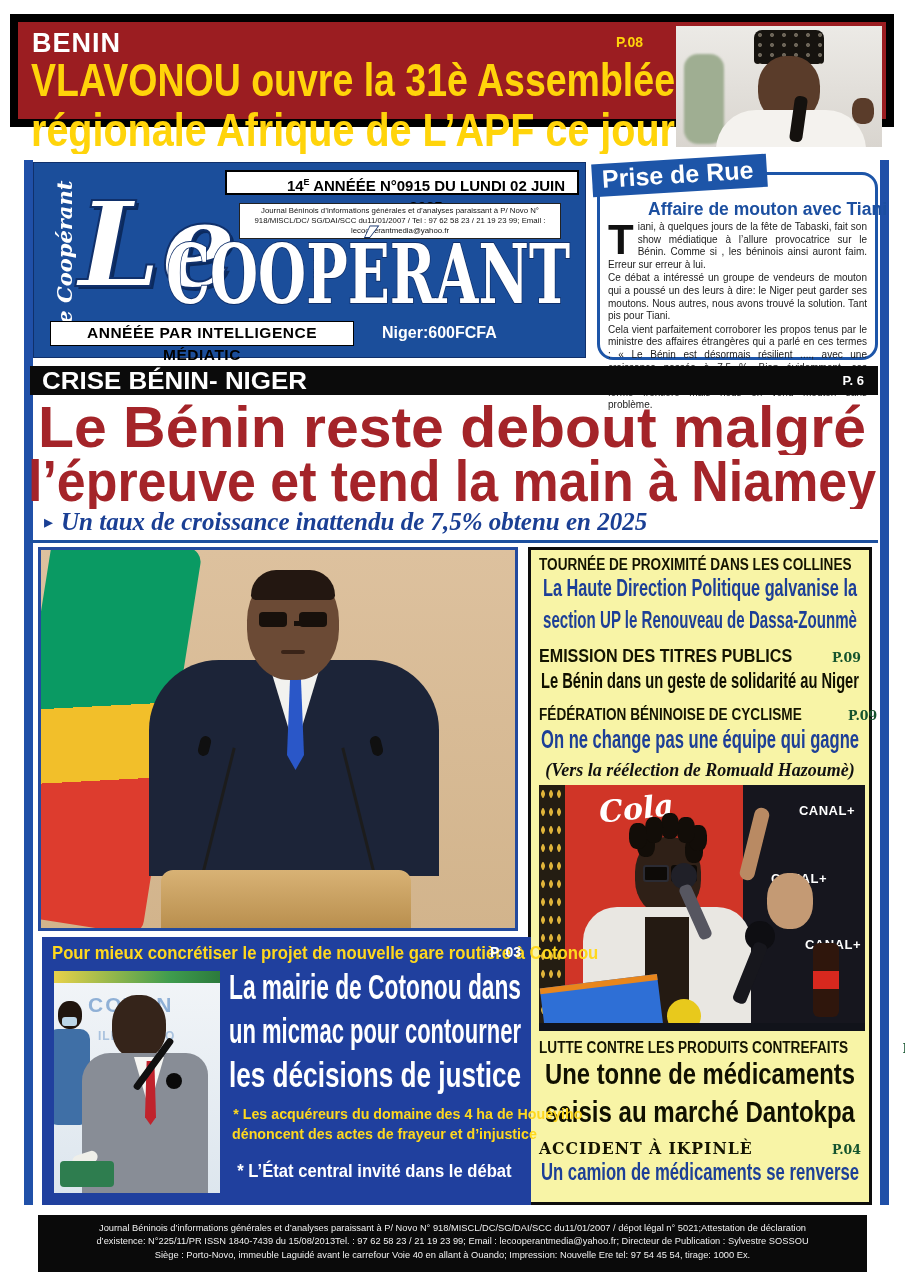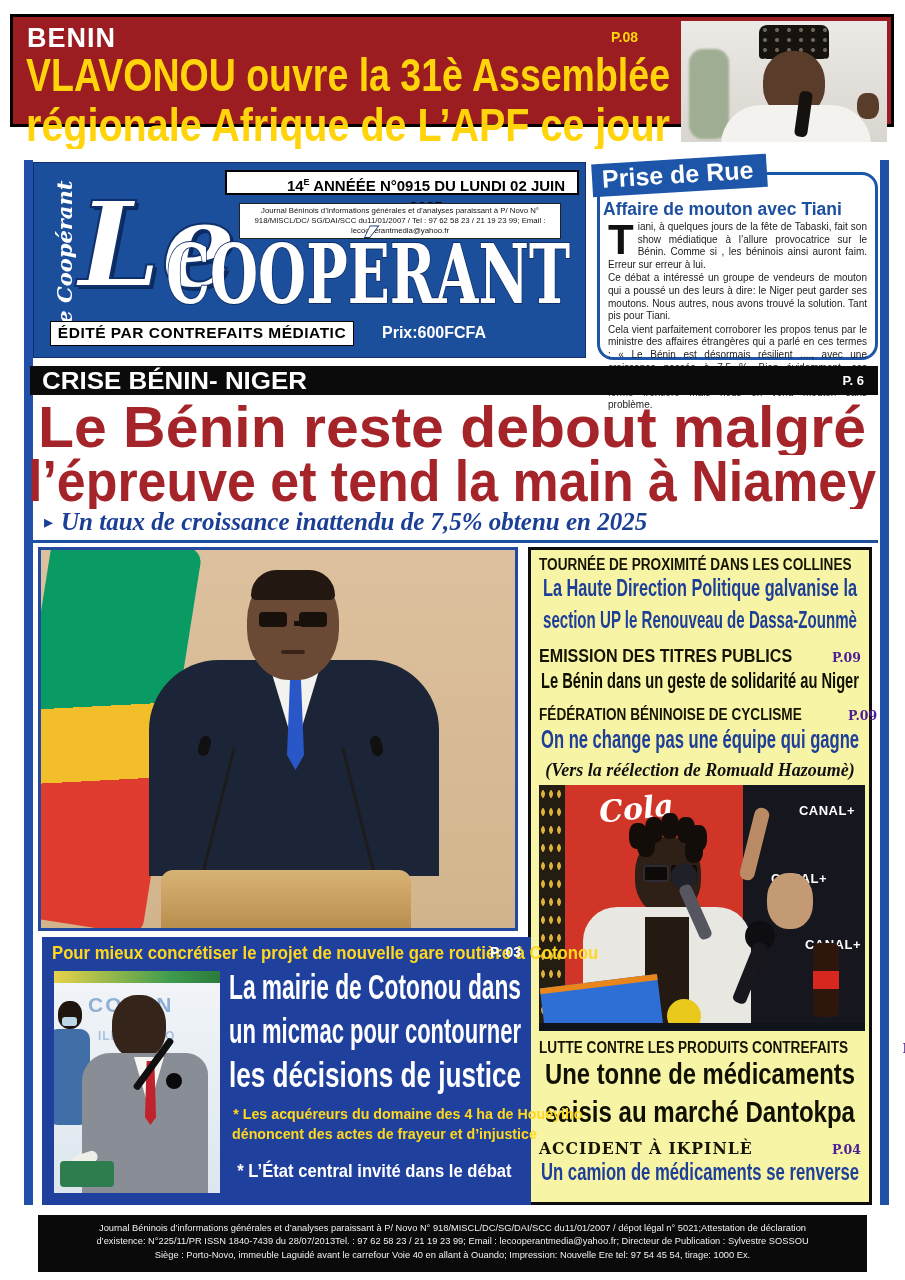--- a/index.html
+++ b/index.html
@@ -5,21 +5,21 @@
   html,body{margin:0;padding:0;background:#ffffff;}
   #page{position:relative;width:905px;height:1280px;background:#fff;overflow:hidden;
         font-family:"Liberation Sans","DejaVu Sans",sans-serif;}
   .abs{position:absolute;}
 
   
   .rail{position:absolute;width:9px;background:#2050a8;}
 
   
   .banner{position:absolute;left:10px;top:14px;width:884px;height:113px;
-          background:#9b1d21;border:3px solid #000000;box-sizing:border-box;}
+          background:#9b1d21;border:8px solid #000000;box-sizing:border-box;}
   .banner-kicker{position:absolute;left:14px;top:6px;color:#fff;font-weight:bold;
                  font-size:27px;letter-spacing:1px;}
   .banner-pref{position:absolute;left:598px;top:12px;color:#ffd40a;font-weight:bold;font-size:14px;}
   .fitline text{font-family:"Liberation Sans","DejaVu Sans",sans-serif;font-weight:bold;}
   .banner-photo{position:absolute;right:4px;top:4px;width:206px;height:121px;overflow:hidden;
                 background:linear-gradient(180deg,#eceae6,#d9d5cf);}
   .bp-blur{position:absolute;left:8px;top:28px;width:40px;height:90px;background:#9fae92;
            border-radius:14px;filter:blur(1px);}
   .bp-cap{position:absolute;left:78px;top:4px;width:70px;height:34px;background:#16130f;
           border-radius:8px 8px 4px 4px;
@@ -52,21 +52,21 @@
   .publisher{position:absolute;left:16px;top:158px;width:304px;height:25px;background:#fff;
              border:1px solid #000;box-sizing:border-box;text-align:center;font-weight:bold;
              font-size:15.5px;line-height:22px;color:#000;letter-spacing:.5px;}
   .price{position:absolute;left:348px;top:161px;color:#fff;font-weight:bold;font-size:16px;}
 
   
   .prise{position:absolute;left:597px;top:172px;width:281px;height:188px;background:#fff;
          border:3px solid #1d55a8;border-radius:16px;box-sizing:border-box;}
   .ribbon{position:absolute;left:-8px;top:-16px;background:#1d55a8;color:#fff;font-weight:bold;
           font-size:25px;padding:1px 14px 3px 10px;transform:rotate(-3.5deg);}
-  .prise-title{position:absolute;left:3px;top:24px;width:100%;text-align:left;color:#1c4fa0;
+  .prise-title{position:absolute;left:12px;top:24px;width:100%;text-align:right;color:#1c4fa0;
                font-weight:bold;font-size:17.5px;}
   .prise-body{position:absolute;left:8px;top:46px;width:259px;font-size:10px;line-height:1.26;
               color:#1b1b1b;text-align:justify;}
   .dropcap{float:left;font-size:42px;line-height:.8;font-weight:bold;padding:2px 4px 0 0;color:#111;}
   .prise-body p{margin:0 0 1px 0;}
 
   
   .kbar{position:absolute;left:30px;top:366px;width:848px;height:29px;background:#0b0b0b;}
   .kbar .pgw{position:absolute;right:14px;top:7px;color:#fff;font-weight:bold;font-size:13px;}
   .subhead{position:absolute;left:44px;top:508px;width:830px;color:#1a3f94;
@@ -100,21 +100,21 @@
 
   
   .sidebar{position:absolute;left:528px;top:547px;width:344px;height:658px;background:#f8f4a6;
            border:3px solid #0d0d0d;box-sizing:border-box;padding:6px 8px;}
   .sb-row{display:flex;justify-content:space-between;align-items:baseline;text-align:right;}
   .cond{display:inline-block;white-space:nowrap;transform:scaleX(.85);transform-origin:0 50%;}
   .sb-kick{font-weight:bold;color:#141400;font-size:16px;}
   .sb-kick-big{font-weight:bold;color:#141400;font-size:17.5px;transform:scaleX(.92);}
   .sb-kick-serif{font-family:"DejaVu Serif",serif;font-weight:bold;color:#141400;font-size:16.5px;
                  letter-spacing:1px;transform:scaleX(.95);}
-  .pgref{font-family:"DejaVu Serif",serif;font-weight:bold;color:#4c1d95;font-size:12.5px;flex:none;}
+  .pgref{font-family:"DejaVu Serif",serif;font-weight:bold;color:#14532d;font-size:12.5px;flex:none;}
   .sb-sub{font-family:"Liberation Serif","DejaVu Serif",serif;font-weight:bold;font-style:italic;
           font-size:18px;color:#111;text-align:center;margin-top:2px;}
   .sb-photo{position:relative;width:326px;height:246px;margin:4px auto 8px auto;overflow:hidden;background:#16161e;}
   .sp-red{position:absolute;left:26px;top:0;width:178px;height:100%;background:#d03527;}
   .sp-strip{position:absolute;left:0;top:0;width:26px;height:100%;background:#241d12;
             background-image:radial-gradient(#e0b43a 1.5px,transparent 2px);background-size:8px 18px;}
   .sp-cola{position:absolute;left:60px;top:6px;color:#fff;font-family:"DejaVu Serif",serif;
            font-style:italic;font-weight:bold;font-size:30px;transform:rotate(-6deg);}
   .sp-canal{position:absolute;color:#fff;font-weight:bold;font-size:13px;letter-spacing:.5px;}
   .sp-head1{position:absolute;left:96px;top:52px;width:66px;height:78px;background:#2f2017;border-radius:45%;}
@@ -205,22 +205,22 @@
   </div>
 
   <div class="masthead">
     <div class="vlogo">Le Coopérant</div>
     <div class="edition"><span>14</span><sup>E</sup><span> ANNÉÉE N°0915 DU LUNDI 02 JUIN 2025</span></div>
     <div class="mh-info">Journal Béninois d’informations générales et d’analyses paraissant à P/ Novo N° 918/MISCL/DC/ SG/DAI/SCC du11/01/2007 / Tel : 97 62 58 23 / 21 19 23 99; Email : lecooperantmedia@yahoo.fr</div>
     <div class="le-script">Le</div>
     <svg class="coop-svg" width="416" height="104">
       <text x="4" y="84" textLength="404" lengthAdjust="spacingAndGlyphs" font-size="82">COOPÉRANT</text>
     </svg>
-    <div class="publisher">ÉDITÉ PAR CONTREFAITS MÉDIATIC</div>
-    <div class="price">Prix:600FCFA</div>
+    <div class="publisher">ANNÉÉE PAR INTELLIGENCE MÉDIATIC</div>
+    <div class="price">Niger:600FCFA</div>
   </div>
 
   <div class="prise">
     <div class="ribbon">Prise de Rue</div>
     <div class="prise-title">Affaire de mouton avec Tiani</div>
     <div class="prise-body">
       <span class="dropcap">T</span>
       <p>iani, à quelques jours de la fête de Tabaski, fait son show médiatique à l’allure provocatrice sur le Bénin. Comme si , les béninois ainsi auront faim. Erreur sur erreur à lui.</p>
       <p>Ce débat a intéressé un groupe de vendeurs de mouton qui a poussé un des leurs à dire: le Niger peut garder ses moutons. Nous autres, nous avons trouvé la solution. Tant pis pour Tiani.</p>
       <p>Cela vient parfaitement corroborer les propos tenus par le ministre des affaires étrangères qui a parlé en ces termes : « Le Bénin est désormais résilient ...., avec une croissance passée à 7,5 %. Bien évidemment, ces vendeurs de mouton dans le débat ont conclu : « Il a fermé frontière mais nous on vend mouton sans problème.</p>
@@ -371,17 +371,17 @@
       <text x="149" y="34" text-anchor="middle" textLength="292" lengthAdjust="spacingAndGlyphs" font-size="35" fill="#ffffff">les décisions de justice</text>
     </svg>
 
     <div class="cb-b1" style="top:168px;"><span>* Les acquéreurs du domaine des 4 ha de Houéyiho</span></div>
     <div class="cb-b1" style="top:188px;"><span>dénoncent des actes de frayeur et d’injustice</span></div>
     <div class="cb-b2" style="top:224px;"><span>* L’État central invité dans le débat</span></div>
   </div>
 
   <div class="footer">
     <div>Journal Béninois d’informations générales et d’analyses paraissant à P/ Novo N° 918/MISCL/DC/SG/DAI/SCC du11/01/2007 / dépot légal n° 5021;Attestation de déclaration</div>
-    <div>d’existence: N°225/11/PR ISSN 1840-7439 du 28/07/2013Tel. : 97 62 58 23 / 21 19 23 99; Email : lecooperantmedia@yahoo.fr; Directeur de Publication : Sylvestre SOSSOU</div>
+    <div>d’existence: N°225/11/PR ISSN 1840-7439 du 15/08/2013Tel. : 97 62 58 23 / 21 19 23 99; Email : lecooperantmedia@yahoo.fr; Directeur de Publication : Sylvestre SOSSOU</div>
     <div>Siège : Porto-Novo, immeuble Laguidé avant le carrefour Voie 40 en allant à Ouando; Impression: Nouvelle Ere tel: 97 54 45 54, tirage: 1000 Ex.</div>
   </div>
 
 </div>
 
 </body></html>

